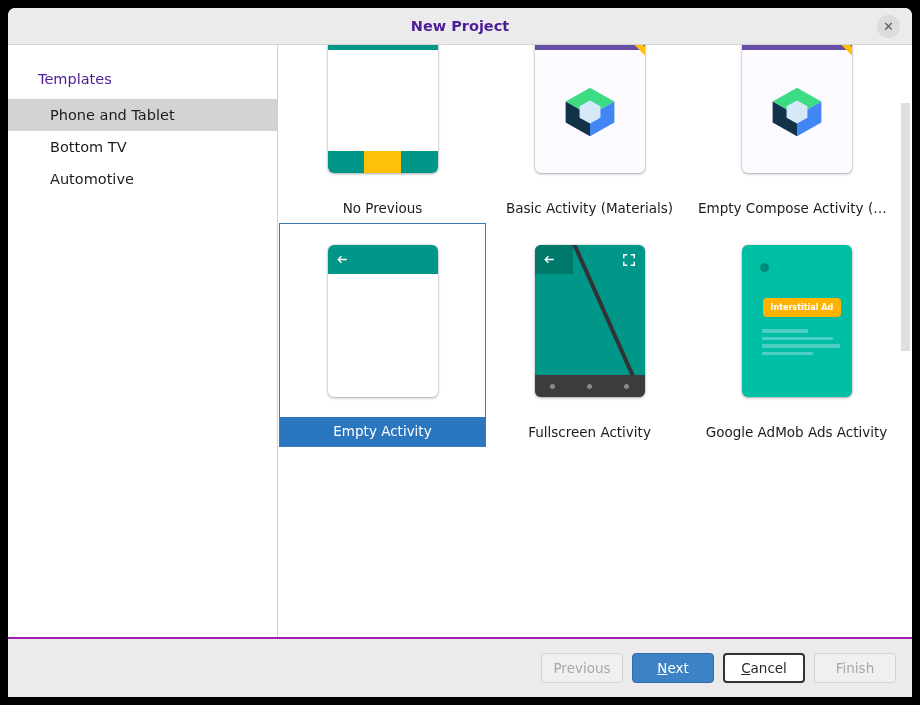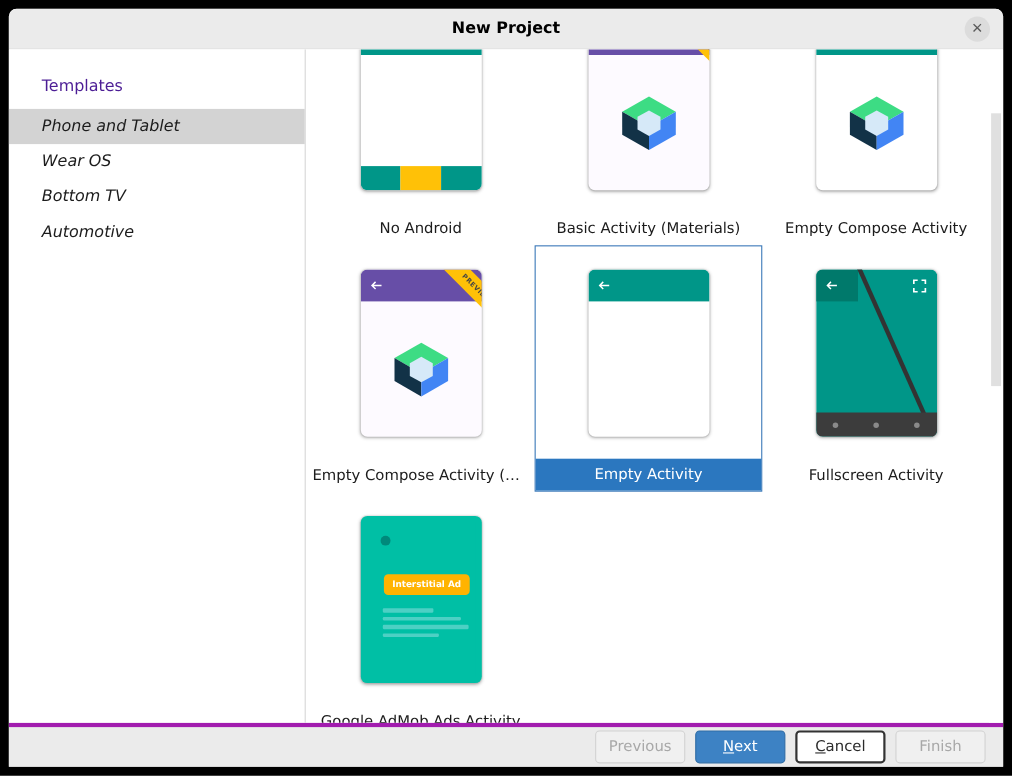--- a/index.html
+++ b/index.html
@@ -30,21 +30,21 @@
     flex: 0 0 auto;
     border-radius: 7px 7px 0 0;
   }
   .titlebar-text {
     position: absolute;
     left: 0; right: 0; top: 0;
     line-height: 37px;
     text-align: center;
     font-size: 14.5px;
     font-weight: bold;
-    color: #000000;
+    color: #4c1d95;
   }
   .close-btn {
     position: absolute;
     right: 12px; top: 7px;
     width: 23px; height: 23px;
     border-radius: 50%;
     background: #dcdcdc;
     color: #5a5a5a;
     font-size: 13px;
     line-height: 23px;
@@ -72,25 +72,24 @@
   .side-head {
     height: 40px;
     line-height: 40px;
     padding-left: 30px;
     font-size: 14.5px;
     color: #4c1d95;
   }
   .side-item {
     height: 32px;
     line-height: 32px;
-    padding-left: 30px;
+    padding-left: 42px;
     font-size: 14.5px;
     color: #1c1c1c;
     cursor: pointer;
-    font-style: italic;
   }
   .side-item.selected { background: #d3d3d3; }
 
   
   .pane {
     flex: 1 1 auto;
     position: relative;
     background: #fff;
     overflow: hidden;
   }
@@ -243,23 +242,23 @@
     position: absolute;
     left: 2px; width: 9px;
     top: 58px; height: 248px;
     background: #e0e0e0;
     border-radius: 0;
   }
 
   
   .footer {
     flex: 0 0 auto;
-    height: 40px;
+    height: 60px;
     background: #ebebeb;
-    border-top: 4px solid #a21caf;
+    border-top: 2px solid #a21caf;
     display: flex;
     align-items: center;
     justify-content: flex-end;
     padding-right: 16px;
     gap: 9px;
   }
   .btn {
     min-width: 82px;
     height: 30px;
     border-radius: 4px;
@@ -286,23 +285,20 @@
   </div>
 
   <div class="body">
 
     <div class="sidebar">
       <div class="side-head">Templates</div>
       <div class="side-item selected">
         <span>Phone and Tablet</span>
       </div>
       <div class="side-item">
-        <span>Wear OS</span>
-      </div>
-      <div class="side-item">
         <span>Bottom TV</span>
       </div>
       <div class="side-item">
         <span>Automotive</span>
       </div>
     </div>
 
     <div class="pane">
       <div class="grid">
 
@@ -313,21 +309,21 @@
                 
                 
               </div>
               <div class="bottombar">
                 <span class="seg-teal"></span>
                   <span class="seg-amber"></span>
                   <span class="seg-teal"></span>
               </div>
             </div>
           </div>
-          <div class="caption">No Android</div>
+          <div class="caption">No Previous</div>
         </div>
 
 
         <div class="cell">
           <div class="thumbwrap">
             <div class="phone" style="background:#fdfaff;">
               <div class="appbar purple">
                 
               </div>
               <div class="ribbon">
@@ -340,40 +336,20 @@
                   <polygon points="92,32 92,68 50,92 50,56" fill="#4285f4"></polygon>
                   <polygon points="50,30 68,40 68,60 50,70 32,60 32,40" fill="#d6e9f8"></polygon>
                 </svg>
               </div>
             </div>
           </div>
           <div class="caption">Basic Activity (Materials)</div>
         </div>
 
 
-        <div class="cell">
-          <div class="thumbwrap">
-            <div class="phone">
-              <div class="appbar">
-                <svg class="arrow" viewBox="0 0 24 24" fill="none" stroke="#fff" stroke-width="2.4">
-                    <path d="M20 12H4M10 6l-6 6 6 6"></path>
-                  </svg>
-              </div>
-              <div style="display:flex;align-items:center;justify-content:center;height:123px;">
-                <svg class="cube" viewBox="0 0 100 100">
-                  <polygon points="50,8 92,32 50,56 8,32" fill="#3ddc84"></polygon>
-                  <polygon points="8,32 50,56 50,92 8,68" fill="#123247"></polygon>
-                  <polygon points="92,32 92,68 50,92 50,56" fill="#4285f4"></polygon>
-                  <polygon points="50,30 68,40 68,60 50,70 32,60 32,40" fill="#d6e9f8"></polygon>
-                </svg>
-              </div>
-            </div>
-          </div>
-          <div class="caption">Empty Compose Activity</div>
-        </div>
 
         <div class="cell">
           <div class="thumbwrap">
             <div class="phone" style="background:#fdfaff;">
               <div class="appbar purple">
                 <svg class="arrow" viewBox="0 0 24 24" fill="none" stroke="#fff" stroke-width="2.4">
                     <path d="M20 12H4M10 6l-6 6 6 6"></path>
                   </svg>
               </div>
               <div class="ribbon">

